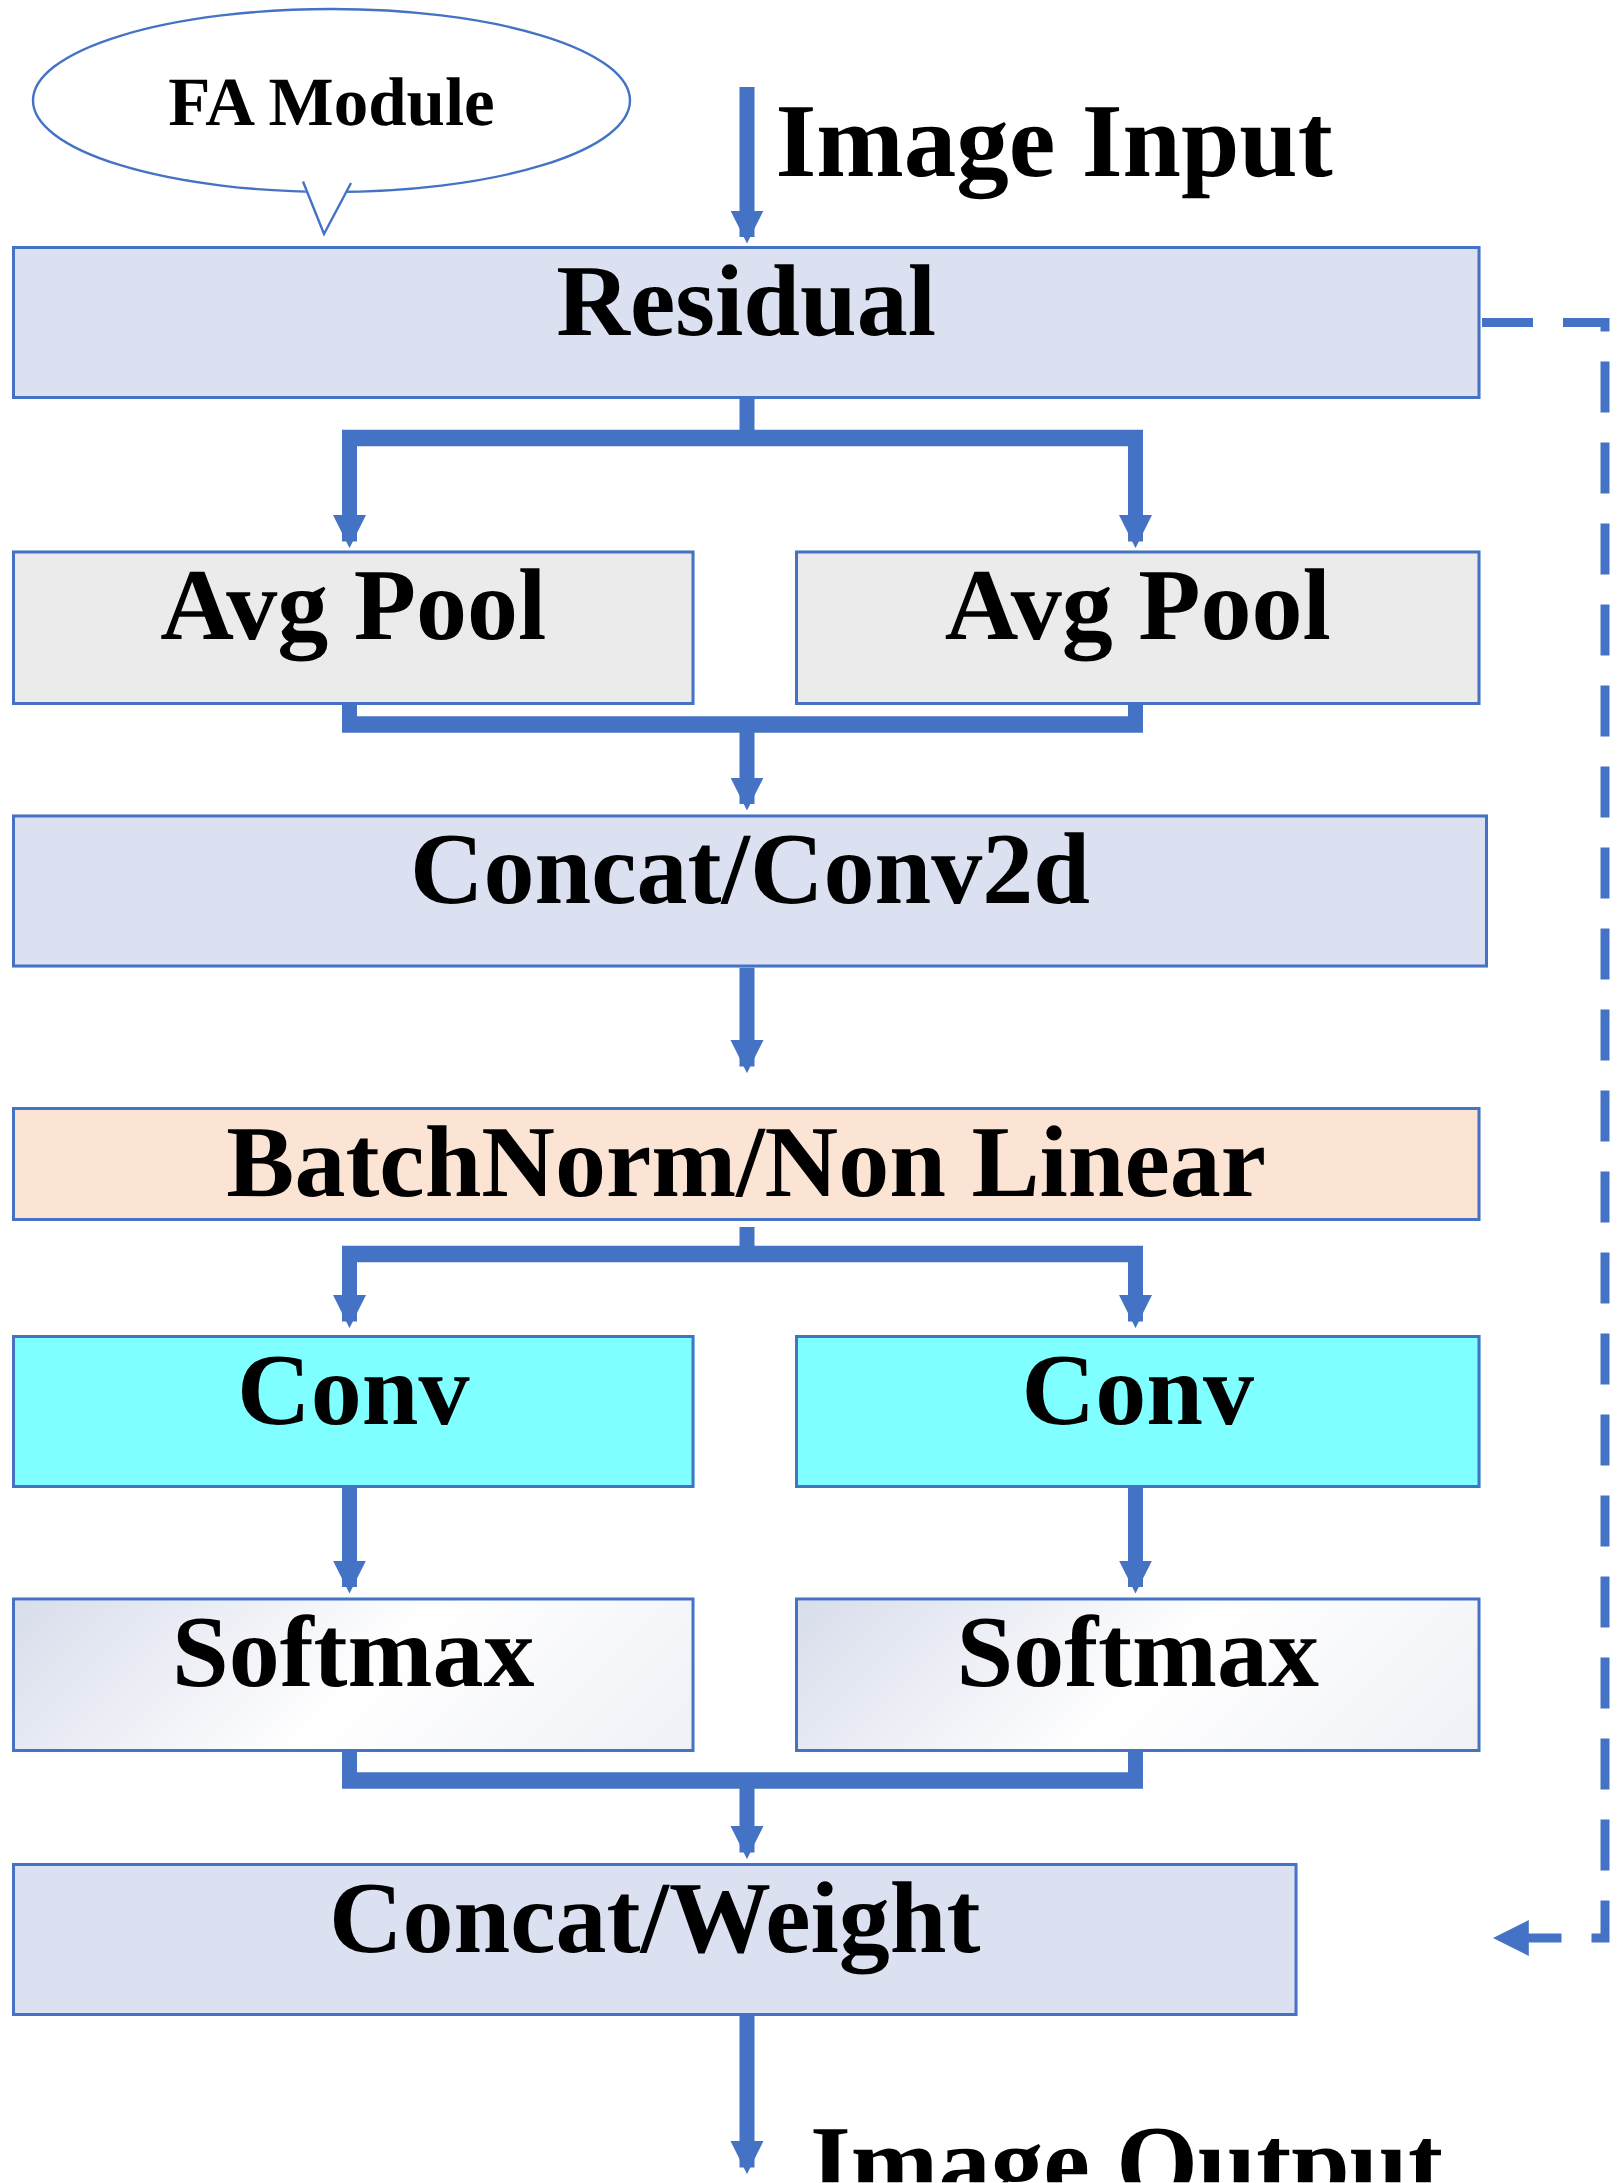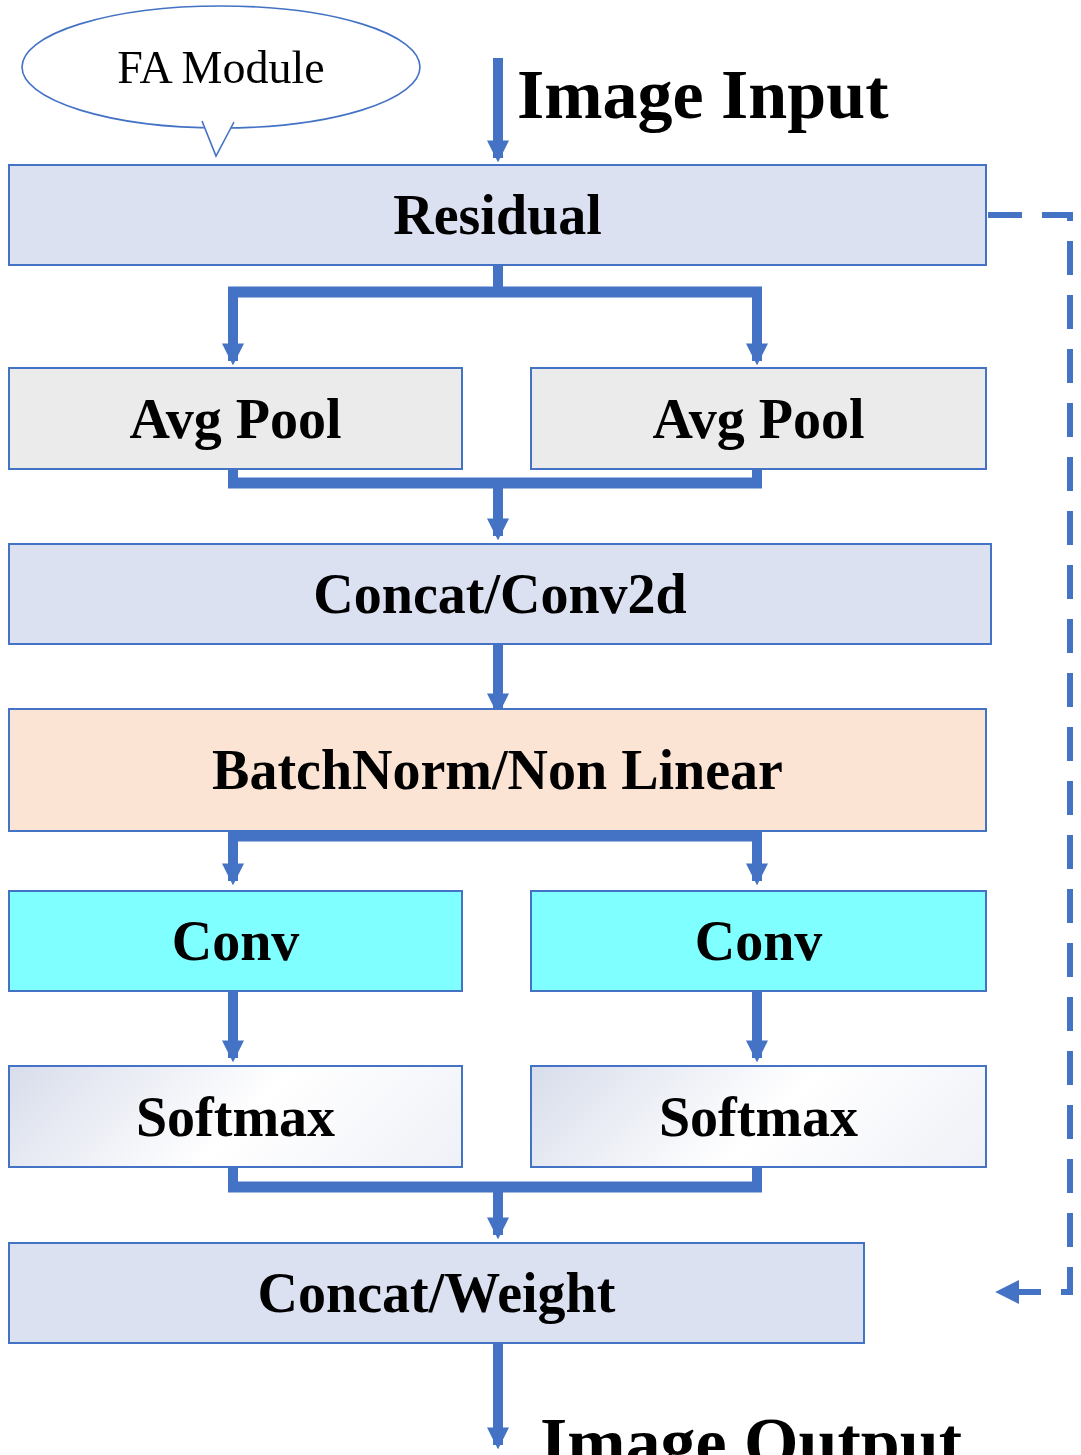--- a/index.html
+++ b/index.html
@@ -27,51 +27,51 @@
   .wire-bar{stroke:var(--arrow);fill:none;stroke-width:11;}
   .wire-dashed{stroke:var(--arrow);fill:none;stroke-width:6;stroke-dasharray:34 20;}
   .marker-head{fill:var(--arrow);}
   .bubble-outline{stroke:var(--border);stroke-width:1.6;fill:#ffffff;}
   .bubble-tail-fill{fill:#ffffff;stroke:none;}
   .bubble-tail-stroke{stroke:var(--border);stroke-width:1.6;fill:none;}
   .node{
     position:absolute;
     box-sizing:border-box;
     border:2px solid var(--border);
-    display:flex;align-items:center;justify-content:center;
-    font-weight:bold;font-size:56px;color:var(--text-color);
+    display:flex;align-items:flex-start;justify-content:center;
+    font-weight:bold;font-size:68px;color:var(--text-color);
     line-height:1;
     white-space:nowrap;
   }
   .fill-lavender{background:var(--fill-lavender);}
   .fill-gray{background:var(--fill-gray);}
   .fill-peach{background:var(--fill-peach);}
   .fill-cyan{background:var(--fill-cyan);}
   .fill-softmax{background:linear-gradient(135deg,var(--fill-softmax-a) 0%,var(--fill-softmax-b) 52%,var(--fill-softmax-c) 100%);}
   .n-residual {left:8px;  top:164px; width:979px;height:102px;}
   .n-avgpool-l{left:8px;  top:367px; width:455px;height:103px;}
   .n-avgpool-r{left:530px;top:367px; width:457px;height:103px;}
   .n-concat1  {left:8px;  top:543px; width:984px;height:102px;}
-  .n-batch    {left:8px;  top:708px; width:979px;height:124px;}
+  .n-batch    {left:8px;  top:738px; width:979px;height:76px;}
   .n-conv-l   {left:8px;  top:890px; width:455px;height:102px;}
   .n-conv-r   {left:530px;top:890px; width:457px;height:102px;}
   .n-softmax-l{left:8px;  top:1065px;width:455px;height:103px;}
   .n-softmax-r{left:530px;top:1065px;width:457px;height:103px;}
   .n-concatw  {left:8px;  top:1242px;width:857px;height:102px;}
   .io-label{
     position:absolute;
     font-weight:bold;font-size:70px;color:var(--text-color);
     line-height:1.05;white-space:nowrap;
   }
   .io-input{left:517px;top:58px;}
   .io-output{left:540px;top:1382px;margin-top:24px;}
   .bubble-label{
     position:absolute;left:23px;top:9px;width:396px;height:116px;
     display:flex;align-items:center;justify-content:center;
-    font-weight:normal;font-size:46px;color:var(--text-color);
+    font-weight:bold;font-size:46px;color:var(--text-color);
     white-space:nowrap;
   }
 </style>
 </head>
 <body>
 
 <div class="canvas">
 
   <svg class="wires" viewBox="0 0 1081 1455" aria-hidden="true">
     <defs>

